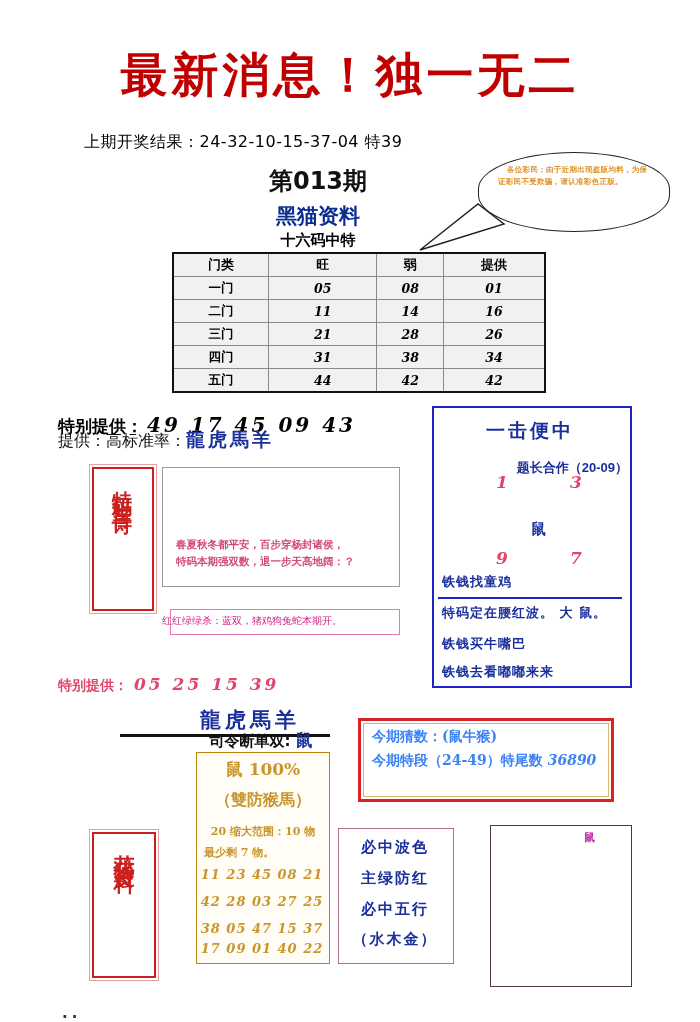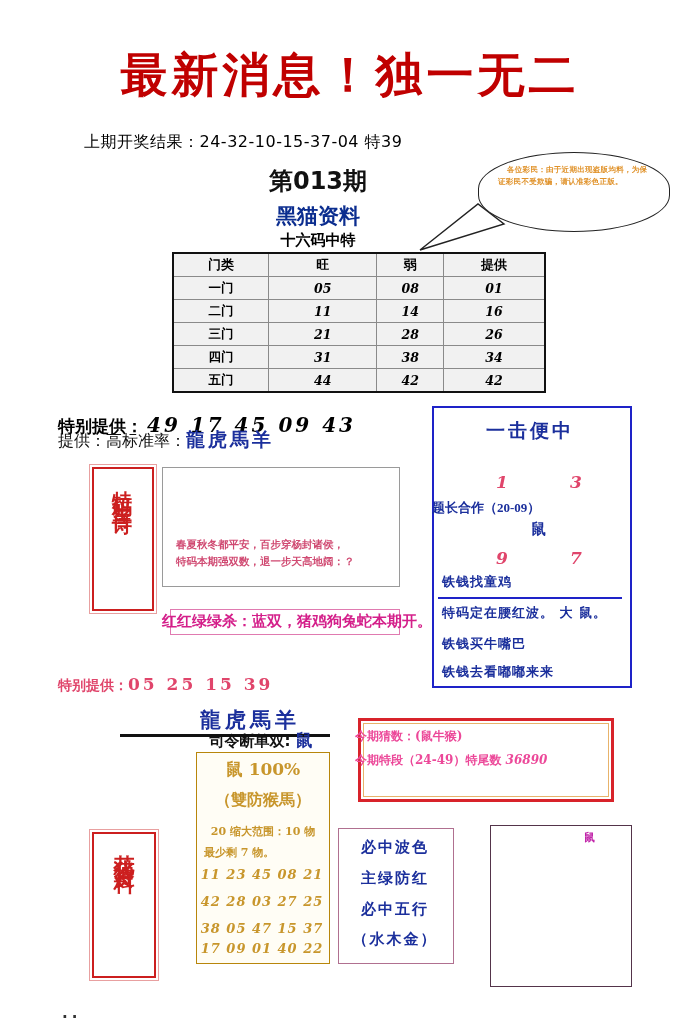--- a/index.html
+++ b/index.html
@@ -137,30 +137,30 @@
   }
   #poem-l1{top:537px;}
   #poem-l2{top:554px;}
 
   .killbox{
     position:absolute;left:170px;top:609px;width:228px;height:24px;
     border:1.2px solid #e07ab0;background:#fff;
   }
   .kill-text{
     position:absolute;left:162px;top:614px;width:216px;
-    font-size:15px;font-weight:bold;color:#d41f8a;line-height:14px;
+    font-size:10px;font-weight:normal;color:#d41f8a;line-height:14px;
     white-space:nowrap;
   }
 
   .sp-supply2{
     position:absolute;left:58px;top:674px;
     font-size:14px;font-weight:bold;color:#e0456b;white-space:nowrap;
     font-family:"DejaVu Serif","Liberation Serif",serif;
   }
-  .sp-supply2 .nums{font-size:17px;letter-spacing:3px;}
+  .sp-supply2 .nums{font-style:italic;font-size:17px;letter-spacing:3px;margin-left:6px;}
 
   .zod-banner{
     position:absolute;left:180px;top:706px;width:140px;
     text-align:center;font-size:21px;font-weight:bold;color:#1b2f9c;
     font-family:"DejaVu Serif","Liberation Serif",serif;letter-spacing:4px;
   }
   .zod-rule{
     position:absolute;left:120px;top:734px;width:210px;height:3px;background:#111;
   }
 
@@ -172,24 +172,23 @@
   .blue-inner{
     position:absolute;left:438px;top:412px;width:184px;height:185px;
     border-bottom:2.5px solid #1e23c8;
   }
   .bb-title{
     position:absolute;left:432px;top:418px;width:196px;text-align:center;
     font-size:19px;font-weight:bold;color:#1b2f9c;letter-spacing:3px;
     font-family:"DejaVu Serif","Liberation Serif",serif;
   }
   .bb-coop{
-    position:absolute;left:432px;top:459px;width:196px;text-align:left;
+    position:absolute;left:432px;top:459px;width:196px;text-align:right;
     font-size:13px;font-weight:bold;color:#1b2f9c;
-    font-family:Liberation Serif, serif;
-    margin-top:40px;
+    font-family:Liberation Sans, sans-serif;
   }
   .bb-n{
     position:absolute;font-family:"DejaVu Serif","Liberation Serif",serif;
     font-style:italic;font-weight:bold;font-size:17px;
   }
   #bb-n1{left:496px;top:472px;color:#e0456b;}
   #bb-n2{left:570px;top:472px;color:#e0456b;}
   #bb-n3{left:531px;top:520px;color:#1b2f9c;font-size:15px;font-style:normal;}
   #bb-n4{left:496px;top:548px;color:#e0456b;}
   #bb-n5{left:570px;top:548px;color:#e0456b;}
@@ -203,21 +202,21 @@
   #bb-h3{left:442px;top:635px;}
   #bb-h4{left:442px;top:663px;}
 
   
   .redbox{
     position:absolute;left:358px;top:718px;width:250px;height:78px;
     border:3px solid #d8232a;background:#fff;
     box-shadow:inset 0 0 0 2px #fff, inset 0 0 0 3px #e8b36b;
   }
   .rb-line{
-    position:absolute;left:355px;font-size:12px;font-weight:bold;color:#ec4899;
+    position:absolute;left:372px;font-size:14px;font-weight:bold;color:#3b82f6;
     font-family:"DejaVu Serif","Liberation Serif",serif;white-space:nowrap;
   }
   #rb-l1{top:728px;}
   #rb-l2{top:752px;}
   .rb-tail{font-style:italic;}
 
   
   .cmd-title{
     position:absolute;left:176px;top:729px;width:170px;text-align:center;
     font-size:15px;font-weight:bold;color:#111;white-space:nowrap;

